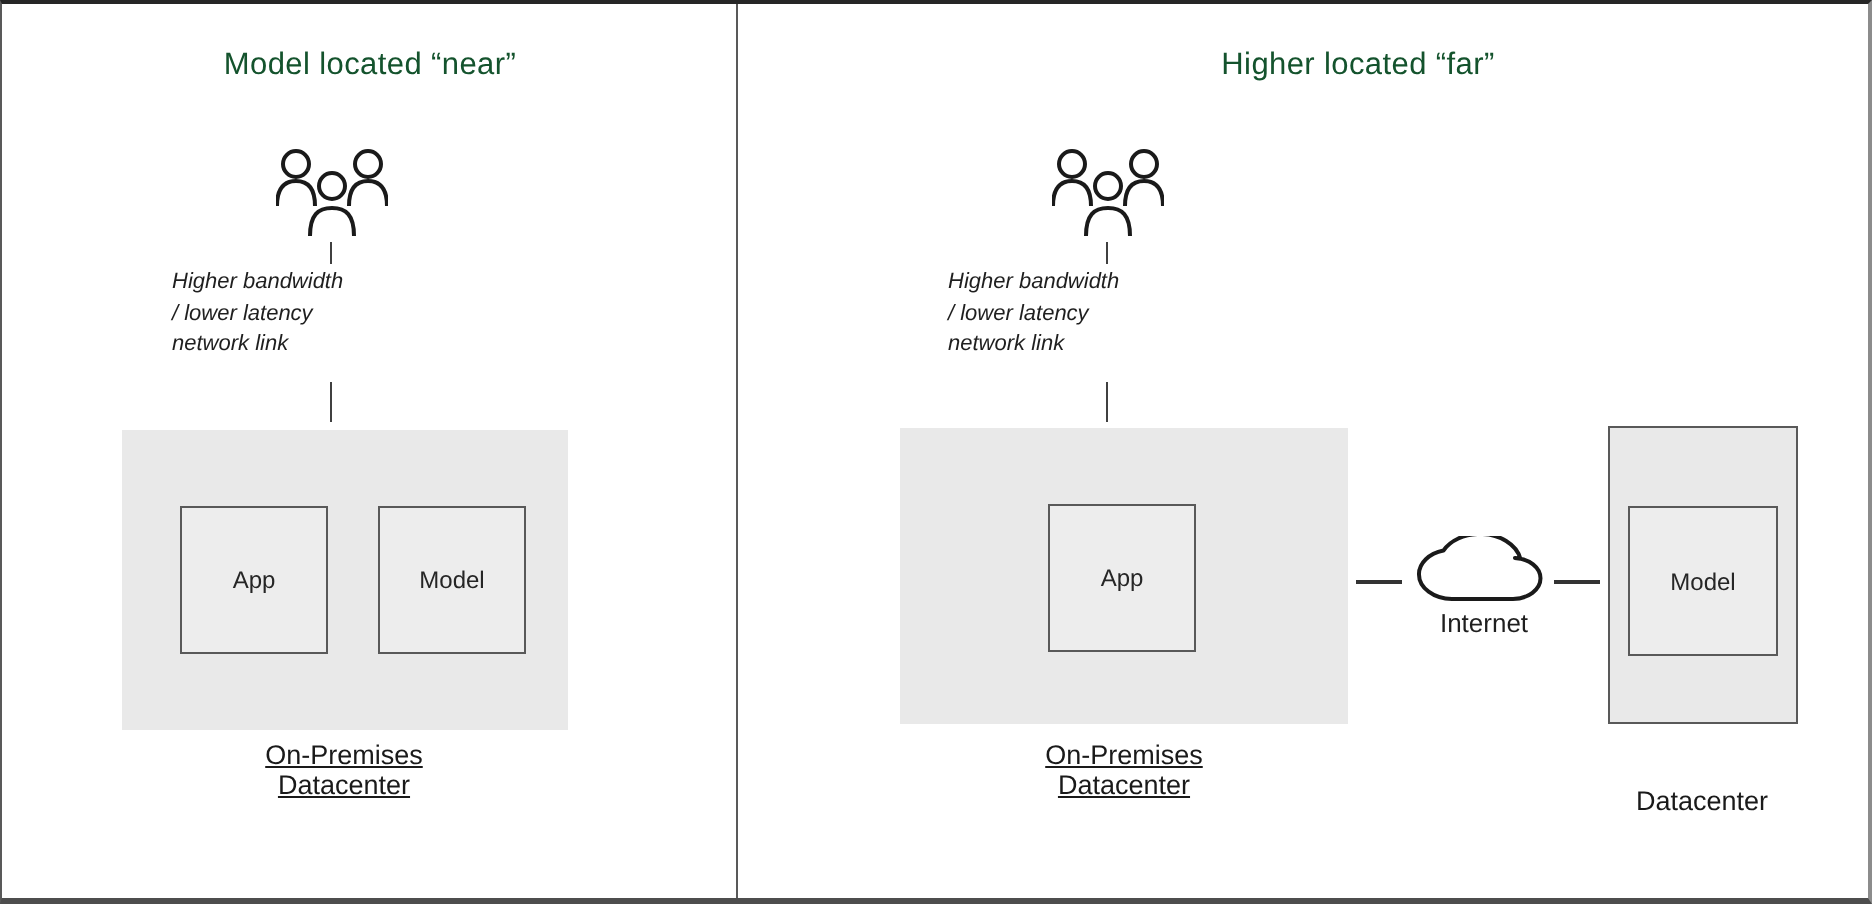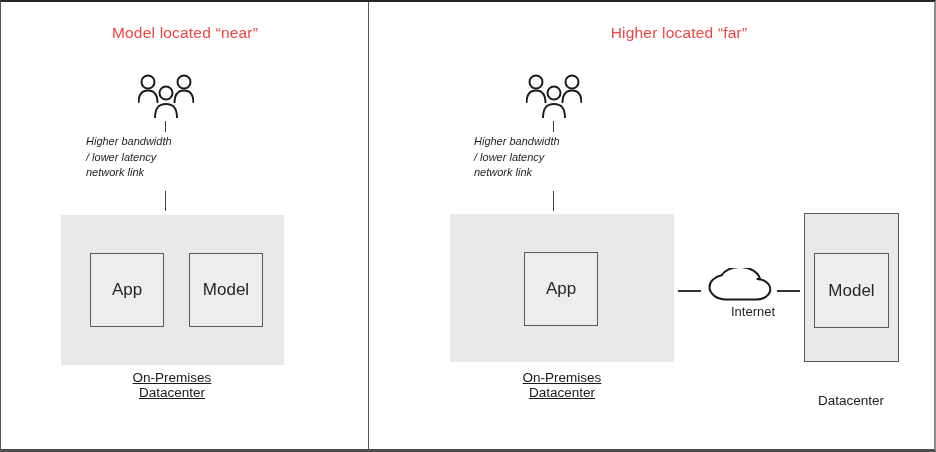--- a/index.html
+++ b/index.html
@@ -14,21 +14,21 @@
     border-right:2px solid #8c8c8c;
     font-family:"Liberation Sans","DejaVu Sans",sans-serif;
     color:#1f1f1f;
     overflow:hidden;
   }
   .abs{position:absolute;}
   .panel-title{
     font-size:15.5px;
     letter-spacing:.2px;
     text-align:center;
-    color:#ef4444;
+    color:#14532d;
   }
   .divider{
     position:absolute;top:0;bottom:0;width:1px;background:#595959;
   }
   .vline{
     position:absolute;width:1px;background:#404040;
   }
   .hdash{
     position:absolute;height:1.5px;background:#333;
   }
@@ -36,21 +36,21 @@
     font-size:11px;line-height:15.5px;white-space:pre-line;font-style:italic;
   }
   .dc-box{
     position:absolute;background:#e9e9e9;
   }
   .dc-box.bordered{border:1px solid #595959;box-sizing:border-box;}
   .node{
     position:absolute;width:74px;height:74px;box-sizing:border-box;
     background:#ededed;border:1px solid #595959;
     display:flex;align-items:center;justify-content:center;
-    font-size:17px;color:#262626;
+    font-size:12px;color:#262626;
   }
   .dc-label{
     font-size:13.5px;line-height:15px;text-align:center;white-space:pre-line;color:#1a1a1a;text-decoration:underline;
   }
   .internet-label{
     font-size:13px;text-align:center;
   }
   .small-note{
     font-size:13px;line-height:15px;text-align:center;white-space:pre-line;
   }
@@ -140,21 +140,21 @@
     <div class="hdash" style="left:309px;top:288px;width:23px;"></div>
 
     <div class="abs" style="left:338px;top:266px;">
       <svg width="66" height="37" viewBox="0 2.5 24 18" preserveAspectRatio="none">
         <path d="M19.35 8.04A7.49 7.49 0 0 0 12 2C9.11 2 6.6 3.64 5.35 6.04A5.994 5.994 0 0 0 0.9 11.8c0 3.31 2.69 6 6 6h11.1c2.76 0 5-2.24 5-5 0-2.64-2.05-4.78-4.65-4.96z" fill="#fff" stroke="#1a1a1a" stroke-width="2" vector-effect="non-scaling-stroke" stroke-linejoin="round"></path>
       </svg>
     </div>
 
     <div class="hdash" style="left:408px;top:288px;width:23px;"></div>
 
-    <div class="abs internet-label" style="left:334px;top:302px;width:100px;">Internet</div>
+    <div class="abs internet-label" style="left:323px;top:302px;width:100px;">Internet</div>
 
 
     <div class="dc-box bordered" style="left:435px;top:211px;width:95px;height:149px;"></div>
 
     <div class="node" style="left:445px;top:251px;width:75px;height:75px;">
       <span>Model</span>
     </div>
 
     <div class="abs tp-line" style="left:402px;top:391px;width:160px;">Datacenter</div>
 

